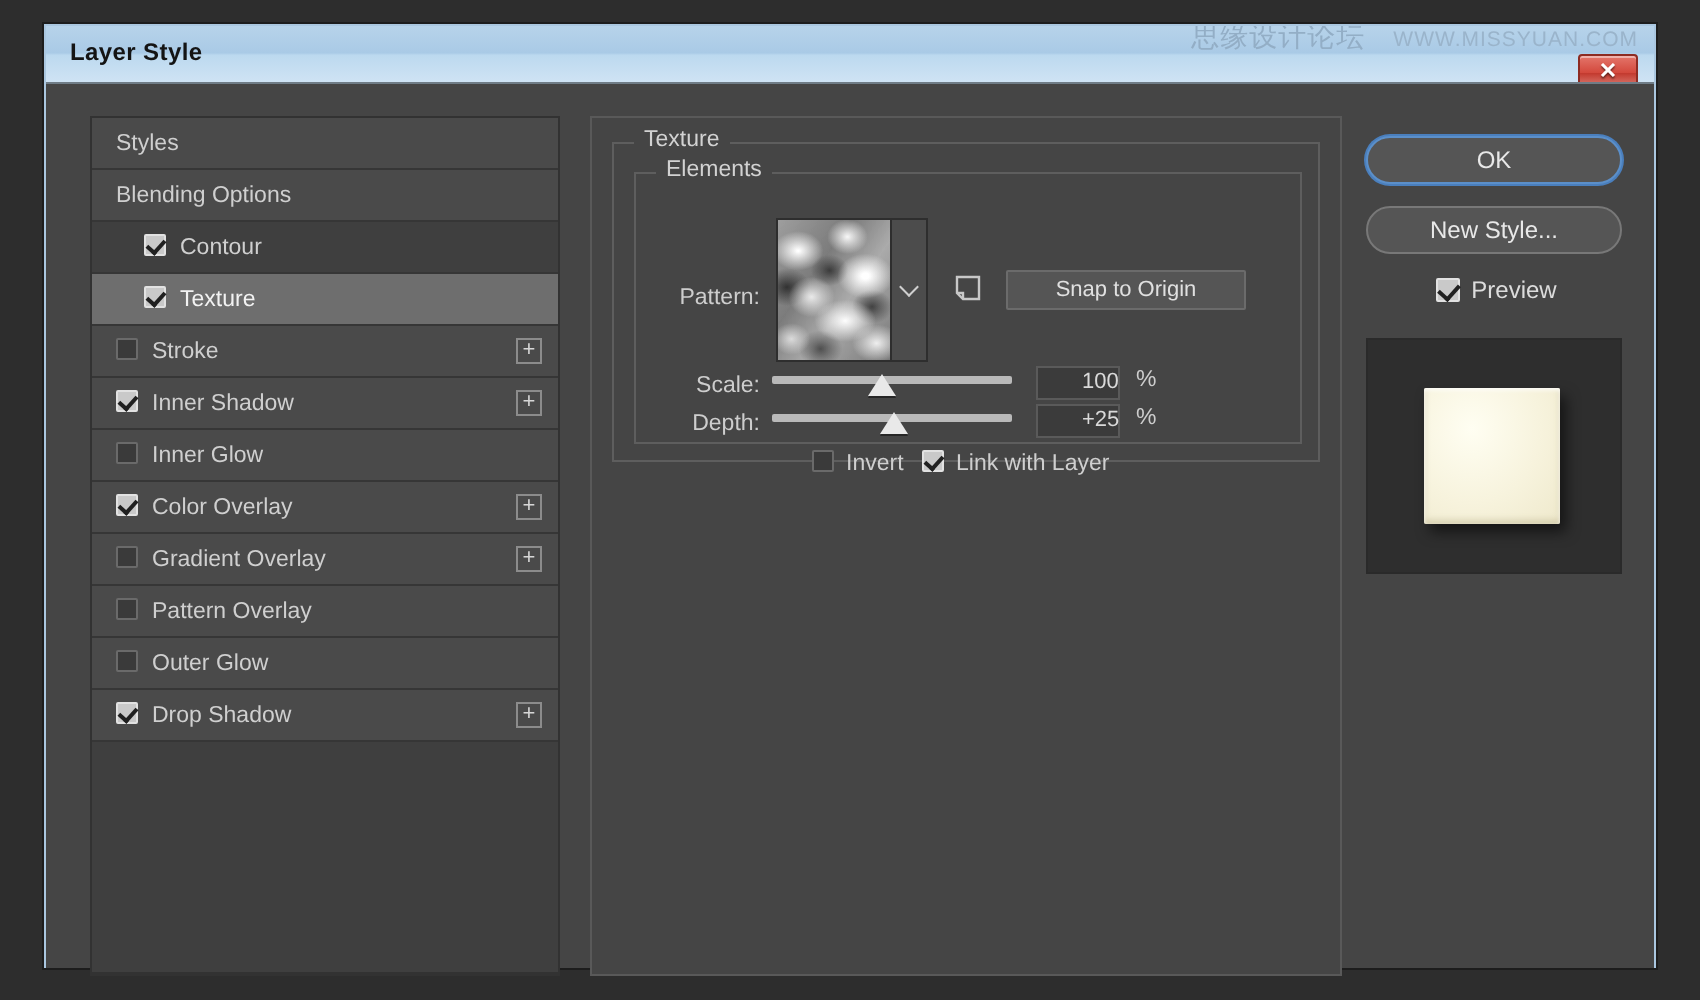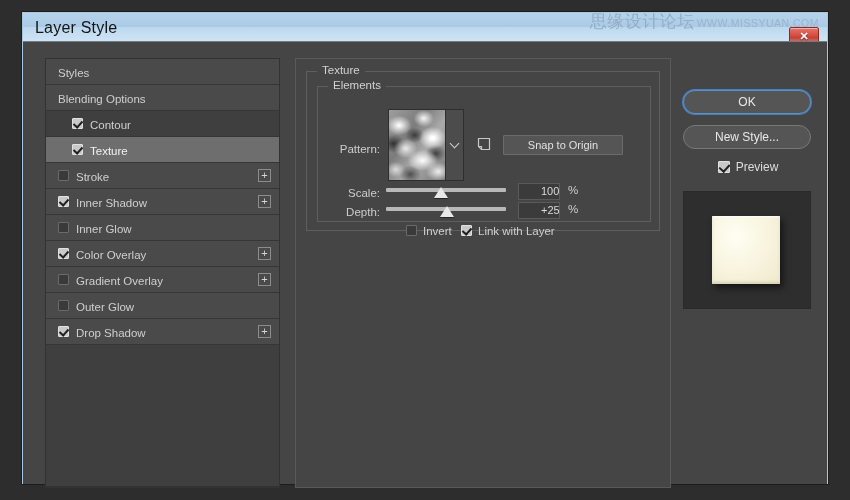--- a/index.html
+++ b/index.html
@@ -39,36 +39,37 @@
     position: relative;
     height: 28px;
     background: linear-gradient(to bottom, #b7d3ea 0%, #a9cae6 48%, #bcd9ef 52%, #cfe3f4 100%);
     border-bottom: 1px solid #6f7c86;
     overflow: hidden;
   }
   #titlebar .title {
     position: absolute;
     left: 12px;
     top: 6px;
-    font-size: 16px;
+    font-size: 12px;
     color: #141414;
     letter-spacing: .2px;
     white-space: nowrap;
+    font-weight: bold;
   }
   .watermark {
     position: absolute;
     right: 8px;
     top: -3px;
     font-size: 11px;
     color: #8ba6be;
     white-space: nowrap;
     letter-spacing: .5px;
     pointer-events: none;
   }
-  .watermark .wm-cn { color: #93aec6; font-size: 17px; margin-right: 2px; }
+  .watermark .wm-cn { color: #93aec6; font-size: 14px; margin-right: 14px; }
   .watermark .wm-en { color: #9ab4cb; font-size: 10.5px; }
 
   #close-btn {
     position: absolute;
     right: 8px;
     top: 14px;
     width: 28px;
     height: 17px;
     border-radius: 2px;
     background: linear-gradient(to bottom, #e4766b 0%, #d3483c 50%, #c33a2f 51%, #e08c82 100%);
@@ -425,21 +426,20 @@
     border-radius: 12px;
     color: #e8e8e8;
     font-size: 12px;
     line-height: 22px;
     text-align: center;
     cursor: pointer;
   }
   .pill-btn.primary {
     border-color: #5b8fc9;
     box-shadow: 0 0 0 1px #4a7fbd;
-    margin-top: 22px;
   }
   #preview-row {
     position: relative;
     height: 20px;
     margin: 3px 0 11px 0;
     text-align: center;
     color: #dcdcdc;
     font-size: 12px;
     cursor: pointer;
     user-select: none;
@@ -508,20 +508,21 @@
         <div id="styles-list">
             <div class="style-row plain"><span class="label">Styles</span></div>
             <div class="style-row plain"><span class="label">Blending Options</span></div>
             <div class="style-row child"><span class="cb on"></span><span class="label">Contour</span></div>
             <div class="style-row child selected"><span class="cb on"></span><span class="label">Texture</span></div>
             <div class="style-row plain"><span class="cb"></span><span class="label">Stroke</span><span class="plusbtn">+</span></div>
             <div class="style-row plain"><span class="cb on"></span><span class="label">Inner Shadow</span><span class="plusbtn">+</span></div>
             <div class="style-row plain"><span class="cb"></span><span class="label">Inner Glow</span></div>
             <div class="style-row plain"><span class="cb on"></span><span class="label">Color Overlay</span><span class="plusbtn">+</span></div>
             <div class="style-row plain"><span class="cb"></span><span class="label">Gradient Overlay</span><span class="plusbtn">+</span></div>
+            <div class="style-row plain"><span class="cb"></span><span class="label">Pattern Overlay</span></div>
             <div class="style-row plain"><span class="cb"></span><span class="label">Outer Glow</span></div>
             <div class="style-row plain"><span class="cb on"></span><span class="label">Drop Shadow</span><span class="plusbtn">+</span></div>
           </div>
       </div>
 
       <div id="main-panel">
 
         <div class="groupbox" id="gb-texture">
           <div class="gb-title">Texture</div>
 

